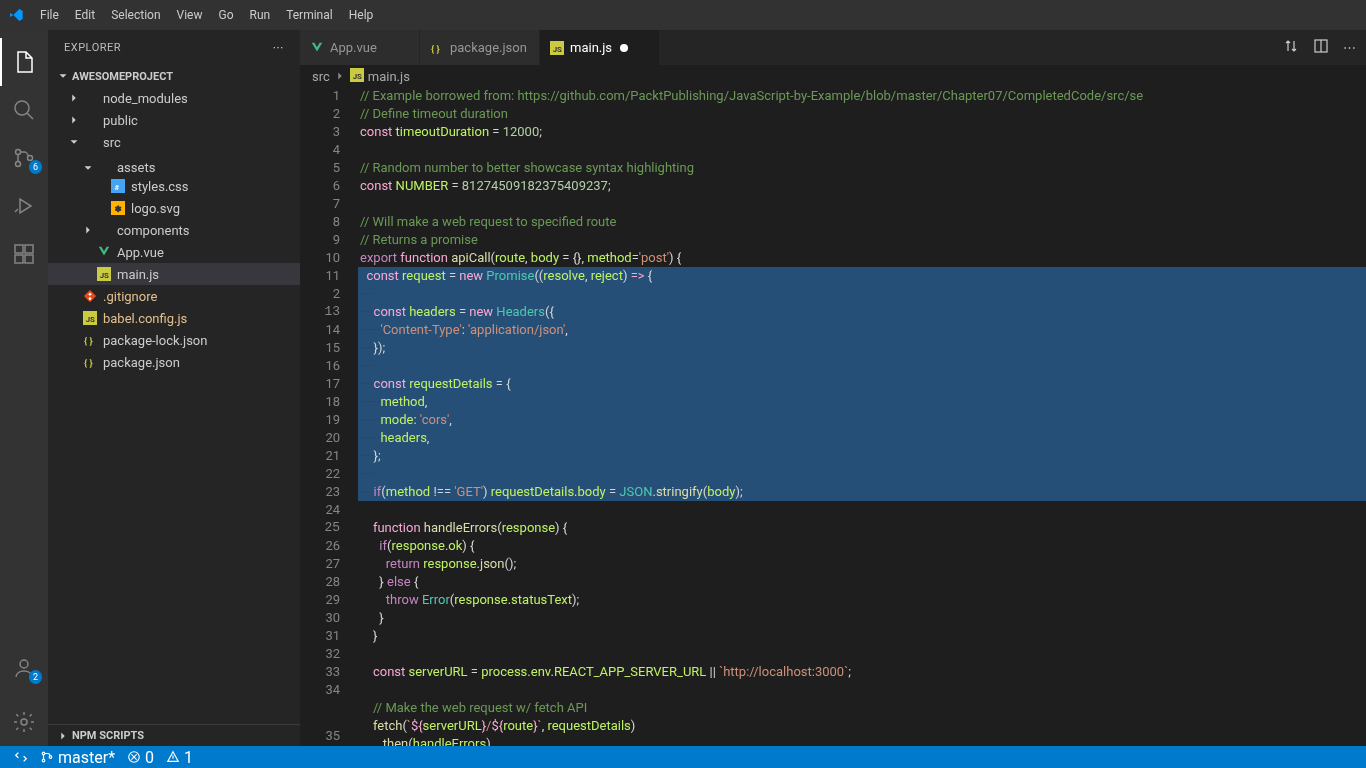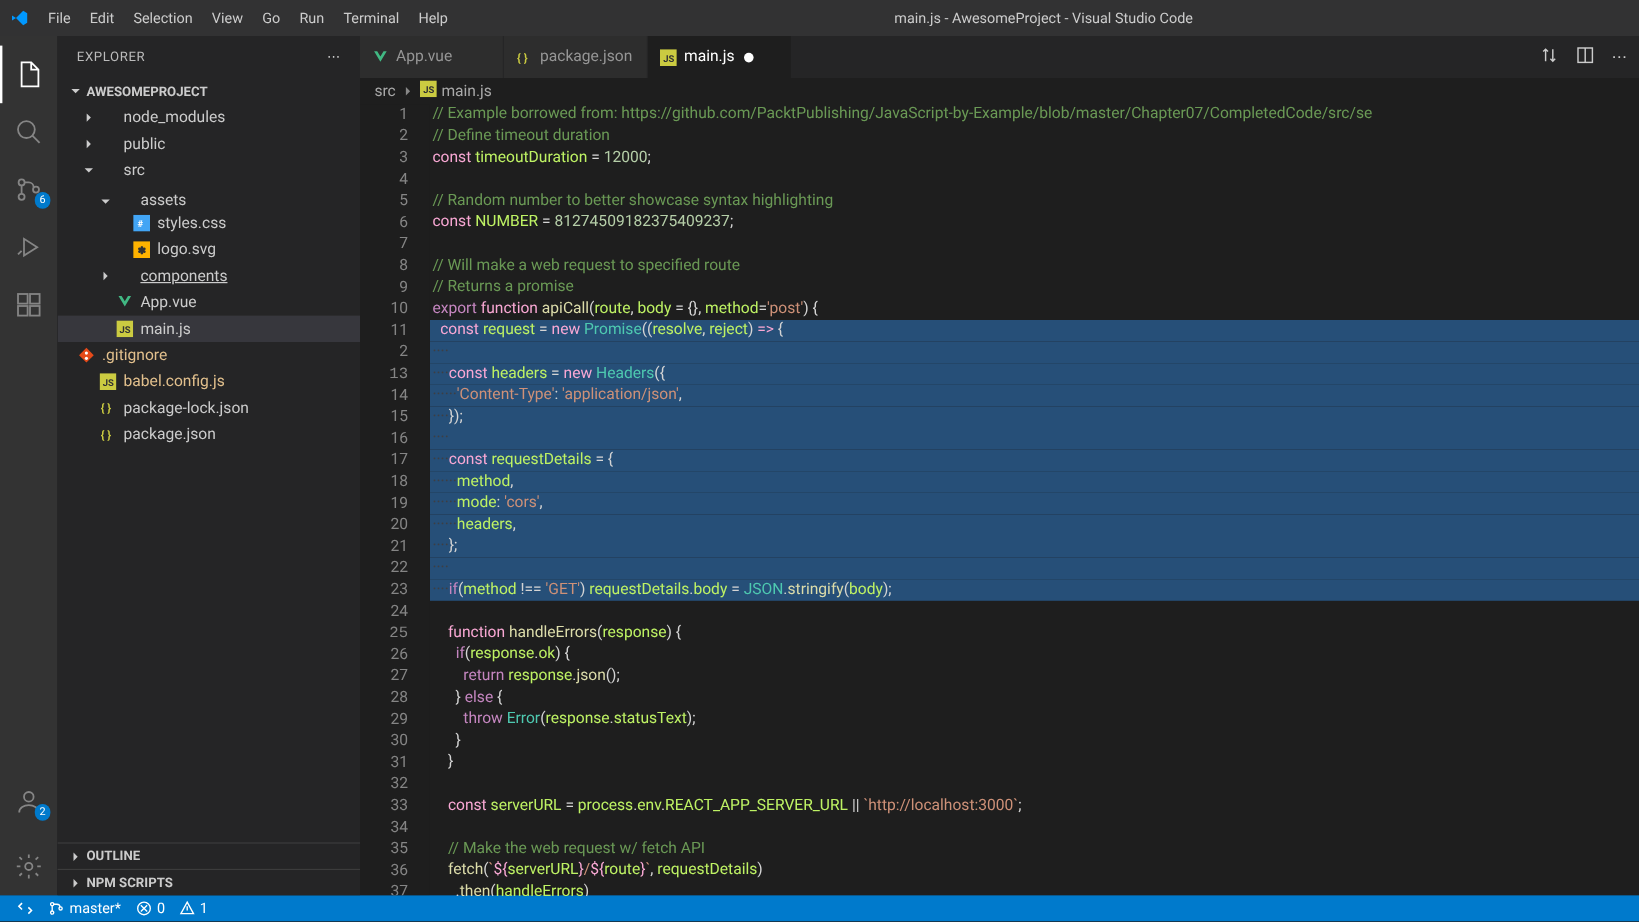--- a/index.html
+++ b/index.html
@@ -45,21 +45,21 @@
 .c-comment{color:#6a9955}
 .c-keyword{color:#f9a8d4}
 .c-keyword2{color:#c586c0}
 .c-var{color:#bef264}
 .c-func{color:#dcdcaa}
 .c-num{color:#b5cea8}
 .c-str{color:#ce9178}
 .c-type{color:#4ec9b0}
 .c-op{color:#d4d4d4}
 .whitespace{color:#3e3e42}
-.statusbar{height:22px;background:#007acc;color:#fff;display:flex;align-items:center;font-size:12px;padding:0 8px}
+.statusbar{height:22px;background:#007acc;color:#fff;display:flex;align-items:center;font-size:16px;padding:0 8px}
 .statusbar .sb-item{padding:0 6px;cursor:pointer;display:flex;align-items:center;gap:4px}
 .statusbar .sb-right{margin-left:auto;display:flex}
 svg{flex-shrink:0}
 </style>
 </head>
 <body>
 
 <div class="menubar">
   <span class="vscode-icon">
     <svg width="16" height="16" viewBox="0 0 24 24">
@@ -67,21 +67,20 @@
       </svg>
   </span>
   <span class="menu-item">File</span>
   <span class="menu-item">Edit</span>
   <span class="menu-item">Selection</span>
   <span class="menu-item">View</span>
   <span class="menu-item">Go</span>
   <span class="menu-item">Run</span>
   <span class="menu-item">Terminal</span>
   <span class="menu-item">Help</span>
-  <span class="title">main.js - AwesomeProject - Visual Studio Code</span>
 </div>
 
 <div class="main">
 
   <div class="activitybar">
     <div class="action active">
       <svg width="24" height="24" viewBox="0 0 24 24" fill="none" stroke="currentColor" stroke-width="1.5">
           <path d="M13 2H5v20h14V8l-6-6zm0 0v6h6"></path>
         </svg>
     </div>
@@ -190,21 +189,21 @@
         <div class="tree-item" style="padding-left: 46px;">
           <span class="twistie"></span>
           <span class="ficon">
             <svg width="14" height="14" viewBox="0 0 16 16">
               <rect width="16" height="16" fill="#ffb300"></rect>
               <text x="4" y="12" font-size="10" fill="#333" font-weight="bold">✽</text>
             </svg>
           </span>
           <span>logo.svg</span>
         </div>
-        <div class="tree-item" style="padding-left: 32px; text-decoration: underline;">
+        <div class="tree-item" style="padding-left: 32px;">
           <span class="twistie">
             <svg width="14" height="14" viewBox="0 0 16 16">
               <path fill="currentColor" d="M6 4l4 4-4 4z"></path>
             </svg>
           </span>
           <span class="ficon"></span>
           <span>components</span>
         </div>
         <div class="tree-item" style="padding-left: 32px;">
           <span class="twistie"></span>
@@ -218,21 +217,21 @@
         <div class="tree-item selected" style="padding-left: 32px;">
           <span class="twistie"></span>
           <span class="ficon">
             <svg width="14" height="14" viewBox="0 0 16 16">
               <rect width="16" height="16" fill="#cbcb41"></rect>
               <text x="3" y="12" font-size="9" fill="#333" font-weight="bold">JS</text>
             </svg>
           </span>
           <span>main.js</span>
         </div>
-        <div class="tree-item modified" style="">
+        <div class="tree-item modified" style="padding-left: 18px;">
           <span class="twistie"></span>
           <span class="ficon">
             <svg width="14" height="14" viewBox="0 0 16 16">
               <path fill="#e64a19" d="M8 1l7 7-7 7-7-7z"></path>
               <circle cx="8" cy="6" r="1.5" fill="#fff"></circle>
               <circle cx="8" cy="11" r="1.5" fill="#fff"></circle>
             </svg>
           </span>
           <span>.gitignore</span>
         </div>
@@ -258,26 +257,20 @@
         <div class="tree-item" style="padding-left: 18px;">
           <span class="twistie"></span>
           <span class="ficon">
             <svg width="14" height="14" viewBox="0 0 16 16">
               <text x="1" y="12" font-size="11" fill="#cbcb41" font-weight="bold">{ }</text>
             </svg>
           </span>
           <span>package.json</span>
         </div>
       </div>
-    <div class="sidebar-section">
-      <svg width="14" height="14" viewBox="0 0 16 16">
-          <path fill="currentColor" d="M6 4l4 4-4 4z"></path>
-        </svg>
-      <span>OUTLINE</span>
-    </div>
     <div class="sidebar-section">
       <svg width="14" height="14" viewBox="0 0 16 16">
           <path fill="currentColor" d="M6 4l4 4-4 4z"></path>
         </svg>
       <span>NPM SCRIPTS</span>
     </div>
   </div>
 
   <div class="editor-area">
     <div class="tabs">
@@ -360,21 +353,21 @@
           <div style="height: 18px; font-family: Liberation Mono, monospace;">25</div>
           <div style="height: 18px;">26</div>
           <div style="height: 18px;">27</div>
           <div style="height: 18px;">28</div>
           <div style="height: 18px;">29</div>
           <div style="height: 18px;">30</div>
           <div style="height: 18px;">31</div>
           <div style="height: 18px;">32</div>
           <div style="height: 18px;">33</div>
           <div style="height: 18px;">34</div>
-          <div style="height: 18px;">35</div>
+          <div style="height: 18px; margin-top: 28px;">35</div>
           <div style="height: 18px;">36</div>
           <div style="height: 18px;">37</div>
         </div>
       <div class="code" id="code"><div class="line"><span class="c-comment">// Example borrowed from: https://github.com/PacktPublishing/JavaScript-by-Example/blob/master/Chapter07/CompletedCode/src/se</span></div><div class="line"><span class="c-comment">// Define timeout duration</span></div><div class="line"><span class="c-keyword">const</span> <span class="c-var">timeoutDuration</span> <span class="c-op">=</span> <span class="c-num">12000</span>;</div><div class="line">&nbsp;</div><div class="line"><span class="c-comment">// Random number to better showcase syntax highlighting</span></div><div class="line"><span class="c-keyword">const</span> <span class="c-var">NUMBER</span> <span class="c-op">=</span> <span class="c-num">81274509182375409237</span>;</div><div class="line">&nbsp;</div><div class="line"><span class="c-comment">// Will make a web request to specified route</span></div><div class="line"><span class="c-comment">// Returns a promise</span></div><div class="line"><span class="c-keyword2">export</span> <span class="c-keyword">function</span> <span class="c-func">apiCall</span>(<span class="c-var">route</span>, <span class="c-var">body</span> <span class="c-op">=</span> {}, <span class="c-var">method</span><span class="c-op">=</span><span class="c-str">'post'</span>) {</div><div class="line selected">  <span class="c-keyword">const</span> <span class="c-var">request</span> <span class="c-op">=</span> <span class="c-keyword">new</span> <span class="c-type">Promise</span>((<span class="c-var">resolve</span>, <span class="c-var">reject</span>) <span class="c-keyword">=&gt;</span> {</div><div class="line selected"><span class="whitespace">····</span></div><div class="line selected"><span class="whitespace">····</span><span class="c-keyword">const</span> <span class="c-var">headers</span> <span class="c-op">=</span> <span class="c-keyword">new</span> <span class="c-type">Headers</span>({</div><div class="line selected"><span class="whitespace">······</span><span class="c-str">'Content-Type'</span>: <span class="c-str">'application/json'</span>,</div><div class="line selected"><span class="whitespace">····</span>});</div><div class="line selected"><span class="whitespace">····</span></div><div class="line selected"><span class="whitespace">····</span><span class="c-keyword">const</span> <span class="c-var">requestDetails</span> <span class="c-op">=</span> {</div><div class="line selected"><span class="whitespace">······</span><span class="c-var">method</span>,</div><div class="line selected"><span class="whitespace">······</span><span class="c-var">mode</span>: <span class="c-str">'cors'</span>,</div><div class="line selected"><span class="whitespace">······</span><span class="c-var">headers</span>,</div><div class="line selected"><span class="whitespace">····</span>};</div><div class="line selected"><span class="whitespace">····</span></div><div class="line selected"><span class="whitespace">····</span><span class="c-keyword2">if</span>(<span class="c-var">method</span> <span class="c-op">!==</span> <span class="c-str">'GET'</span>) <span class="c-var">requestDetails</span>.<span class="c-var">body</span> <span class="c-op">=</span> <span class="c-type">JSON</span>.<span class="c-func">stringify</span>(<span class="c-var">body</span>);</div><div class="line">&nbsp;</div><div class="line">    <span class="c-keyword">function</span> <span class="c-func">handleErrors</span>(<span class="c-var">response</span>) {</div><div class="line">      <span class="c-keyword2">if</span>(<span class="c-var">response</span>.<span class="c-var">ok</span>) {</div><div class="line">        <span class="c-keyword2">return</span> <span class="c-var">response</span>.<span class="c-func">json</span>();</div><div class="line">      } <span class="c-keyword2">else</span> {</div><div class="line">        <span class="c-keyword2">throw</span> <span class="c-type">Error</span>(<span class="c-var">response</span>.<span class="c-var">statusText</span>);</div><div class="line">      }</div><div class="line">    }</div><div class="line">&nbsp;</div><div class="line">    <span class="c-keyword">const</span> <span class="c-var">serverURL</span> <span class="c-op">=</span> <span class="c-var">process</span>.<span class="c-var">env</span>.<span class="c-var">REACT_APP_SERVER_URL</span> <span class="c-op">||</span> <span class="c-str">`http://localhost:3000`</span>;</div><div class="line">&nbsp;</div><div class="line">    <span class="c-comment">// Make the web request w/ fetch API</span></div><div class="line">    <span class="c-func">fetch</span>(<span class="c-str">`</span><span class="c-keyword">${</span><span class="c-var">serverURL</span><span class="c-keyword">}</span><span class="c-str">/</span><span class="c-keyword">${</span><span class="c-var">route</span><span class="c-keyword">}</span><span class="c-str">`</span>, <span class="c-var">requestDetails</span>)</div><div class="line">      .<span class="c-func">then</span>(<span class="c-var">handleErrors</span>)</div></div>
     </div>
   </div>
 </div>
 
 <div class="statusbar">
   <span class="sb-item">

